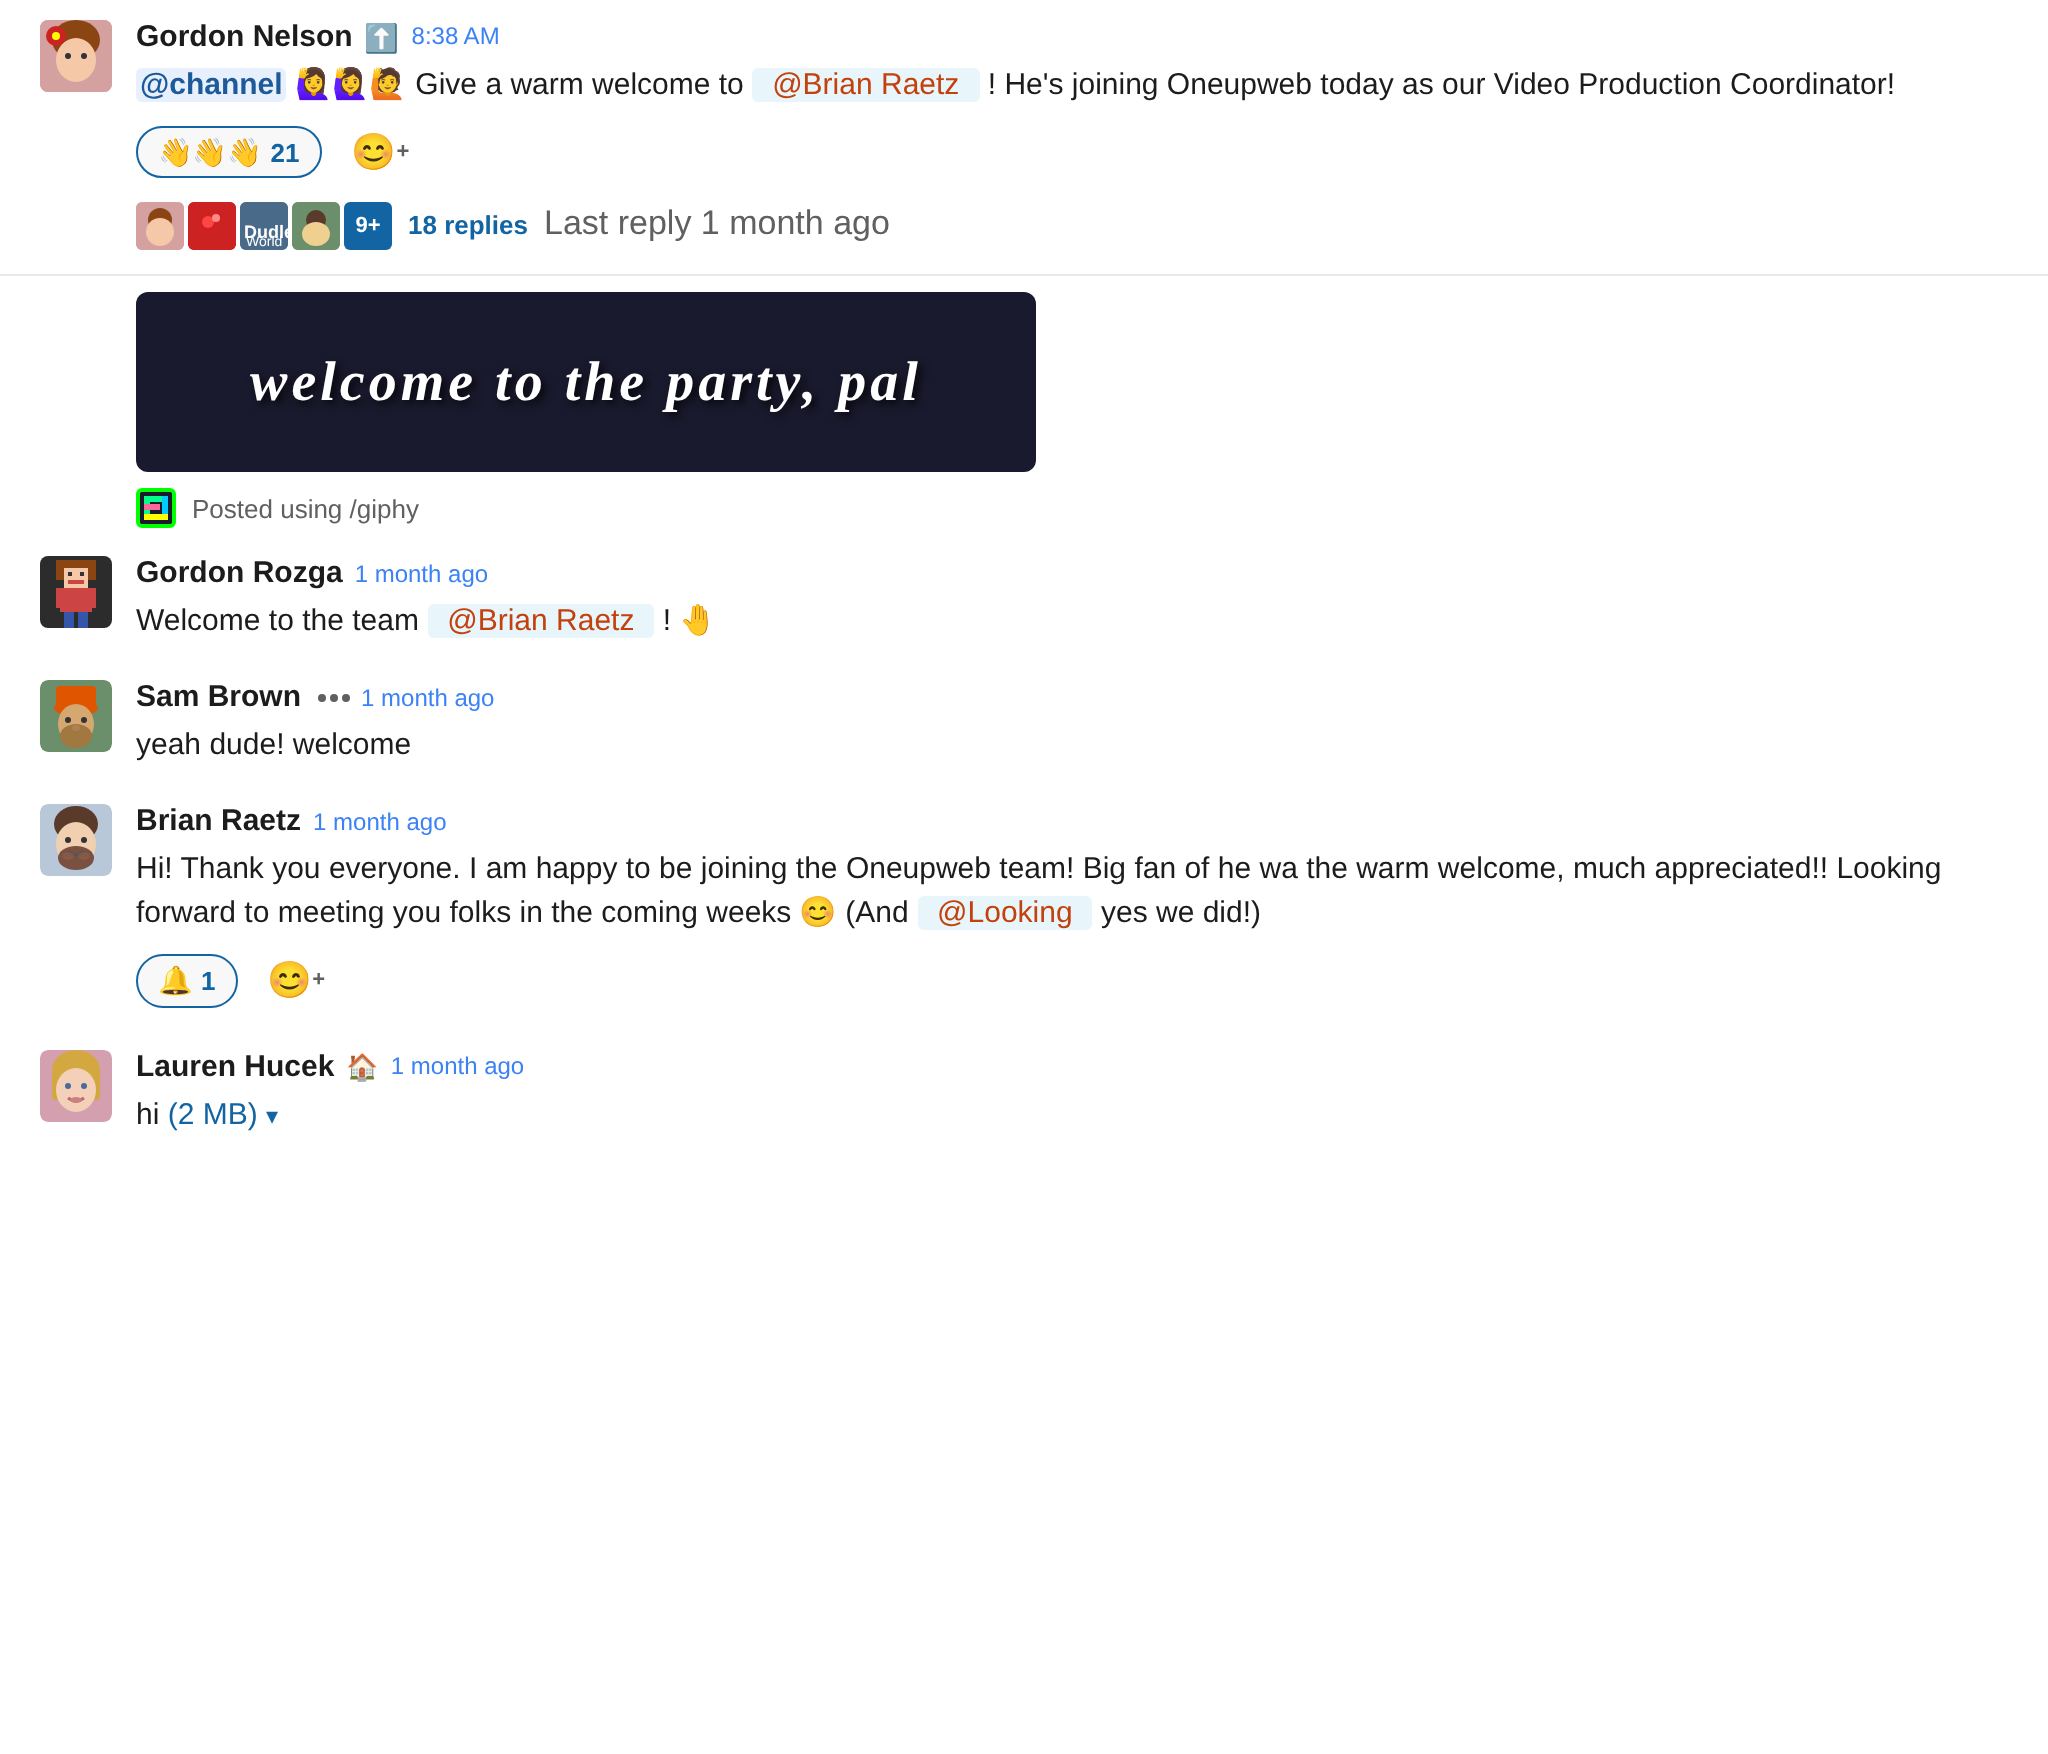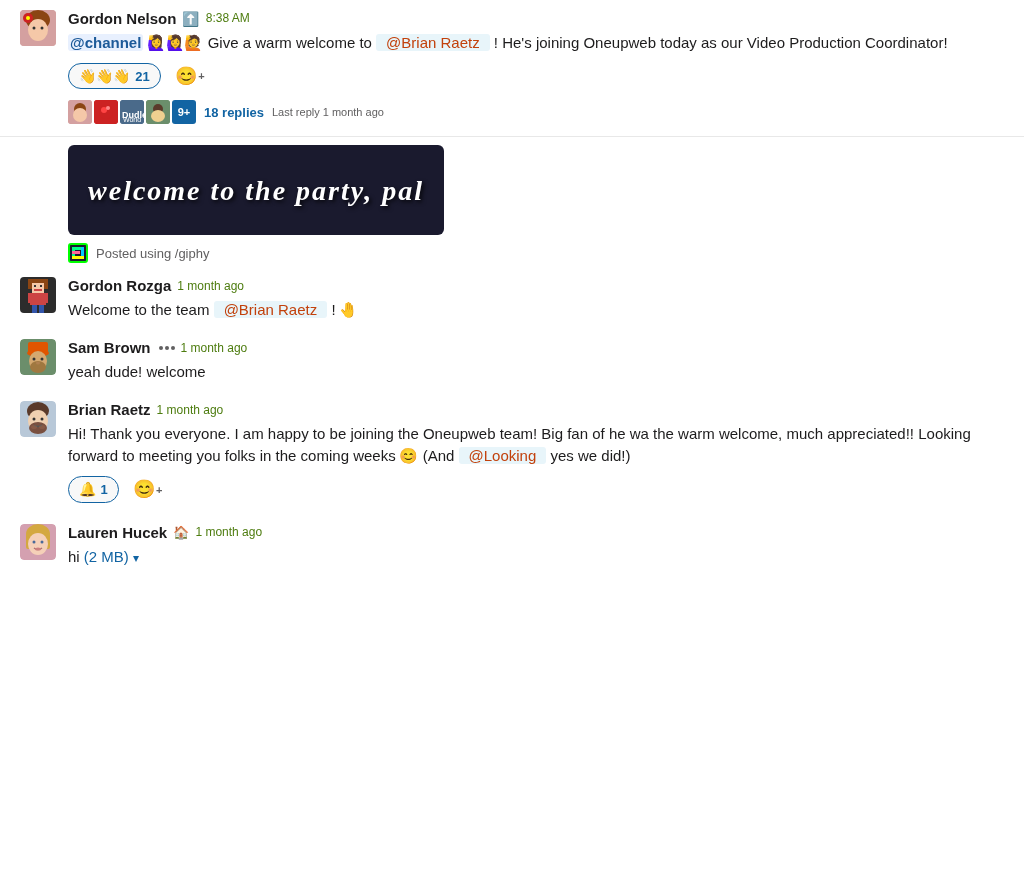--- a/index.html
+++ b/index.html
@@ -44,21 +44,21 @@
       font-weight: 700;
       font-size: 15px;
       color: #1d1c1d;
       cursor: pointer;
     }
     .badge-icon {
       font-size: 14px;
     }
     .timestamp {
       font-size: 12px;
-      color: #4d7c0f;
+      color: #3b82f6;
       font-weight: 400;
     }
     .message-text {
       color: #1d1c1d;
       font-size: 15px;
       word-wrap: break-word;
     }
     .mention {
       color: #c2410c;
       background: #e8f5fa;
@@ -134,29 +134,29 @@
       font-size: 11px;
       font-weight: 700;
     }
     .thread-count {
       color: #1264a3;
       font-size: 13px;
       font-weight: 700;
     }
     .thread-time {
       color: #616061;
-      font-size: 11px;
+      font-size: 17px;
     }
     .divider {
       height: 1px;
       background: #e8e8e8;
       margin: 4px 0;
     }
     .giphy-image {
-      width: 376px;
+      width: 450px;
       height: 90px;
       background: #1a1a2e;
       border-radius: 6px;
       display: flex;
       align-items: center;
       justify-content: center;
       overflow: hidden;
       margin-bottom: 8px;
     }
     .giphy-text {

